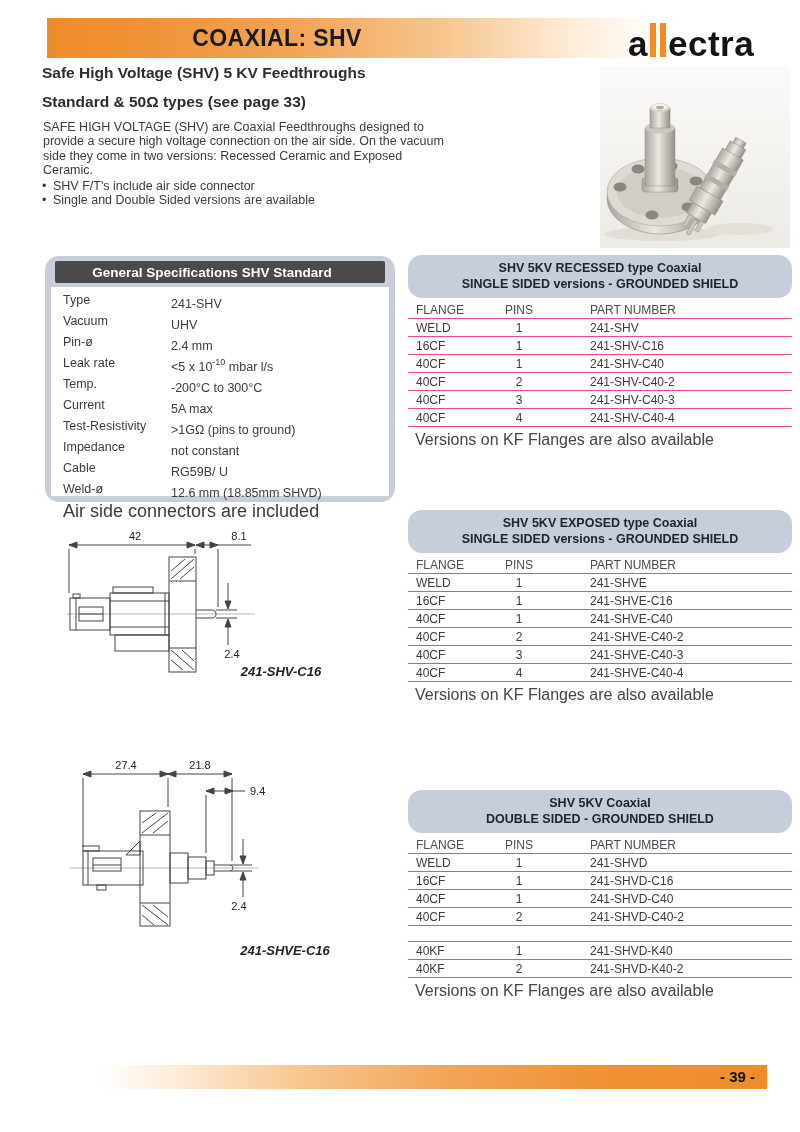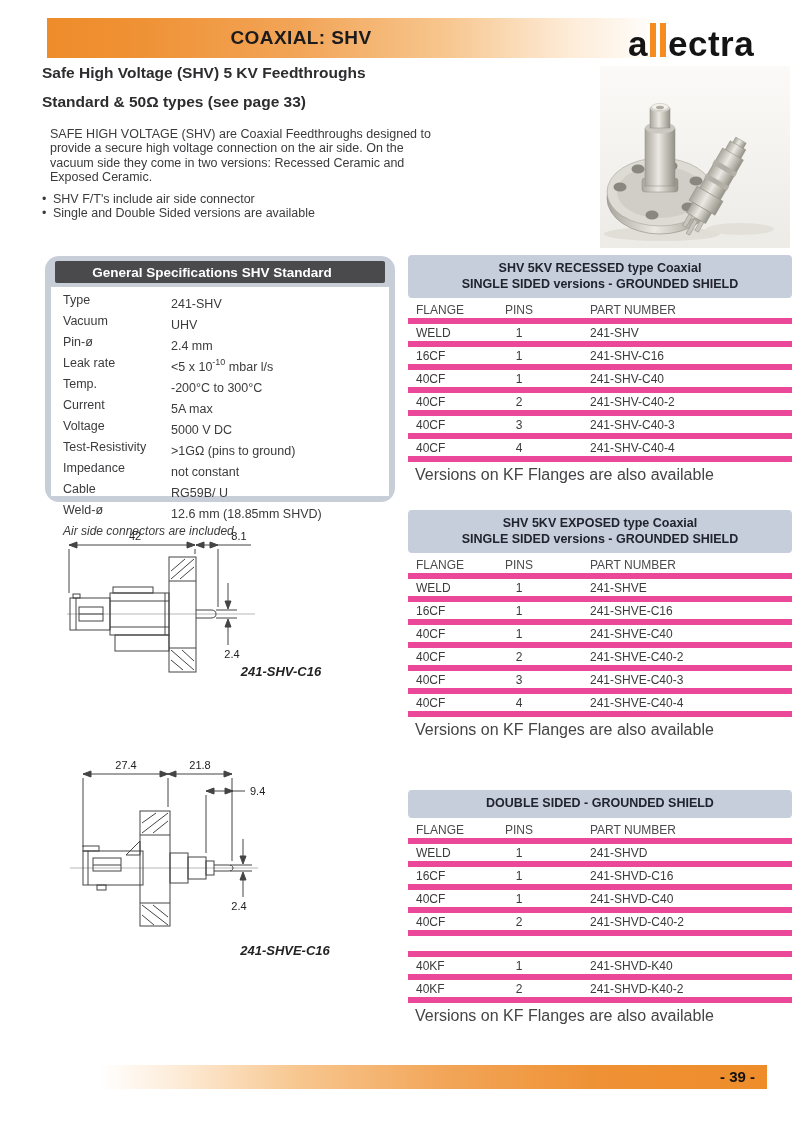--- a/index.html
+++ b/index.html
@@ -3,55 +3,55 @@
 <meta charset="utf-8">
 <style>
   html,body{margin:0;padding:0;background:#ffffff;}
   .page{position:relative;width:800px;height:1132px;background:#fff;overflow:hidden;
         font-family:"Liberation Sans",sans-serif;color:#3b3b3d;}
 
   
   .header-bar{position:absolute;left:47px;top:18px;width:723px;height:40px;
     background:linear-gradient(90deg,#EE8C2A 0%,#EF9134 12%,#F2A558 35%,#F7C68E 55%,#FDEBD6 72%,#FFFFFF 85%,#FFFFFF 100%);}
   .header-title{position:absolute;left:0;top:0;width:460px;height:40px;line-height:40px;
-    text-align:center;font-weight:700;font-size:19px;letter-spacing:.4px;color:#1b1b1d;padding-left:24px;}
+    text-align:center;font-weight:700;font-size:23px;letter-spacing:.4px;color:#1b1b1d;}
   .logo{position:absolute;left:628px;top:12px;height:46px;display:flex;align-items:flex-end;
     color:#141414;font-weight:700;font-size:35px;}
   .logo .ltr{line-height:.80;letter-spacing:.5px;}
   .logo .bar{width:6px;height:34px;background:#F68B1F;margin:0 2px 1px 2px;}
 
   
   .title1{position:absolute;left:42px;top:64px;font-size:15.5px;font-weight:700;color:#2d2d2f;}
   .title2{position:absolute;left:42px;top:93px;font-size:15.5px;font-weight:700;color:#2d2d2f;}
   .intro-body{position:absolute;left:42px;top:119px;width:404px;font-size:12.5px;line-height:14.3px;}
-  .intro-body p{margin:8px;}
+  .intro-body p{margin:1px;}
   .intro-body ul{margin:2px 0 0 0;padding:0;list-style:none;}
   .intro-body li{padding-left:11px;position:relative;}
   .intro-body li:before{content:"•";position:absolute;left:0;}
 
   
   .photo{position:absolute;left:600px;top:66px;width:190px;height:182px;}
 
   
   .spec-box{position:absolute;left:45px;top:256px;width:350px;height:246px;
     background:#C8CED8;border-radius:14px;}
   .spec-header{margin:5px 10px 0 10px;background:#4A4A4C;color:#fff;text-align:center;
     font-weight:700;font-size:13.5px;padding:4px 16px 3px 0;border-radius:2px;}
   .spec-inner{margin:4px 6px 6px 6px;background:#fff;border-radius:0;padding:5px 0 3px 0;height:201px;}
   .spec-row{display:flex;padding:0 12px;font-size:12.5px;line-height:16.8px;}
   .sl{width:108px;flex:none;}
   .sv sup{font-size:9px;position:relative;top:-1px;}
-  .spec-footer{padding:1px 12px 0 12px;font-size:12px;line-height:16.8px;font-style:italic;}
+  .spec-footer{padding:1px 12px 0 12px;font-size:18px;line-height:16.8px;}
 
   
   .ptable{position:absolute;left:408px;width:384px;font-size:12px;}
-  .ptable-header{background:#C7CEDB;border-radius:4px;text-align:center;font-weight:700;
+  .ptable-header{background:#C7CEDB;border-radius:14px;text-align:center;font-weight:700;
     color:#20242e;font-size:12.5px;padding:6px 0;line-height:15.5px;}
   .ptable-cols,.prow{display:grid;grid-template-columns:70px 66px auto;
-    padding:2px 0 1px 8px;line-height:14px;border-bottom:6px solid #ec4899;}
+    padding:2px 0 1px 8px;line-height:14px;border-bottom:1px solid #ec4899;}
   .ptable-cols{margin-top:3px;color:#4a4a4c;}
   .c2{text-align:center;}
   .c3{padding-left:38px;}
   .prow.spacer{height:12px;}
   .ptable-note{padding:4px 0 0 7px;font-size:16px;color:#454547;}
 
   
   .drawing{position:absolute;}
   .drawing svg text{font-family:"Liberation Sans",sans-serif;font-size:11px;fill:#222;}
   .drawing svg text.cap{font-size:13px;font-weight:700;font-style:italic;}
@@ -161,24 +161,20 @@
         </div>
           <div class="spec-row">
           <span class="sl">Temp.</span>
           <span class="sv"><span>-200°C to 300°C</span><sup></sup><span></span></span>
         </div>
           <div class="spec-row">
           <span class="sl">Current</span>
           <span class="sv"><span>5A max</span><sup></sup><span></span></span>
         </div>
           <div class="spec-row">
-          <span class="sl">Voltage</span>
-          <span class="sv"><span>5000 V DC</span><sup></sup><span></span></span>
-        </div>
-          <div class="spec-row">
           <span class="sl">Test-Resistivity</span>
           <span class="sv"><span>&gt;1GΩ (pins to ground)</span><sup></sup><span></span></span>
         </div>
           <div class="spec-row">
           <span class="sl">Impedance</span>
           <span class="sv"><span>not constant</span><sup></sup><span></span></span>
         </div>
           <div class="spec-row">
           <span class="sl">Cable</span>
           <span class="sv"><span>RG59B/ U</span><sup></sup><span></span></span>
@@ -391,20 +387,21 @@
       <text x="86" y="12" text-anchor="middle">27.4</text>
       <text x="160" y="12" text-anchor="middle">21.8</text>
       <text x="210" y="38" text-anchor="start">9.4</text>
       <text x="199" y="153" text-anchor="middle">2.4</text>
       <text x="245" y="198" text-anchor="middle" class="cap">241-SHVE-C16</text>
     </svg>
   </div>
 
   <div class="ptable" style="top:790px">
     <div class="ptable-header">
+      <div>SHV 5KV Coaxial</div>
       <div>DOUBLE SIDED - GROUNDED SHIELD</div>
     </div>
     <div class="ptable-cols">
       <span class="c1">FLANGE</span>
       <span class="c2">PINS</span>
       <span class="c3">PART NUMBER</span>
     </div>
     <div>
 
     <div class="prow">

